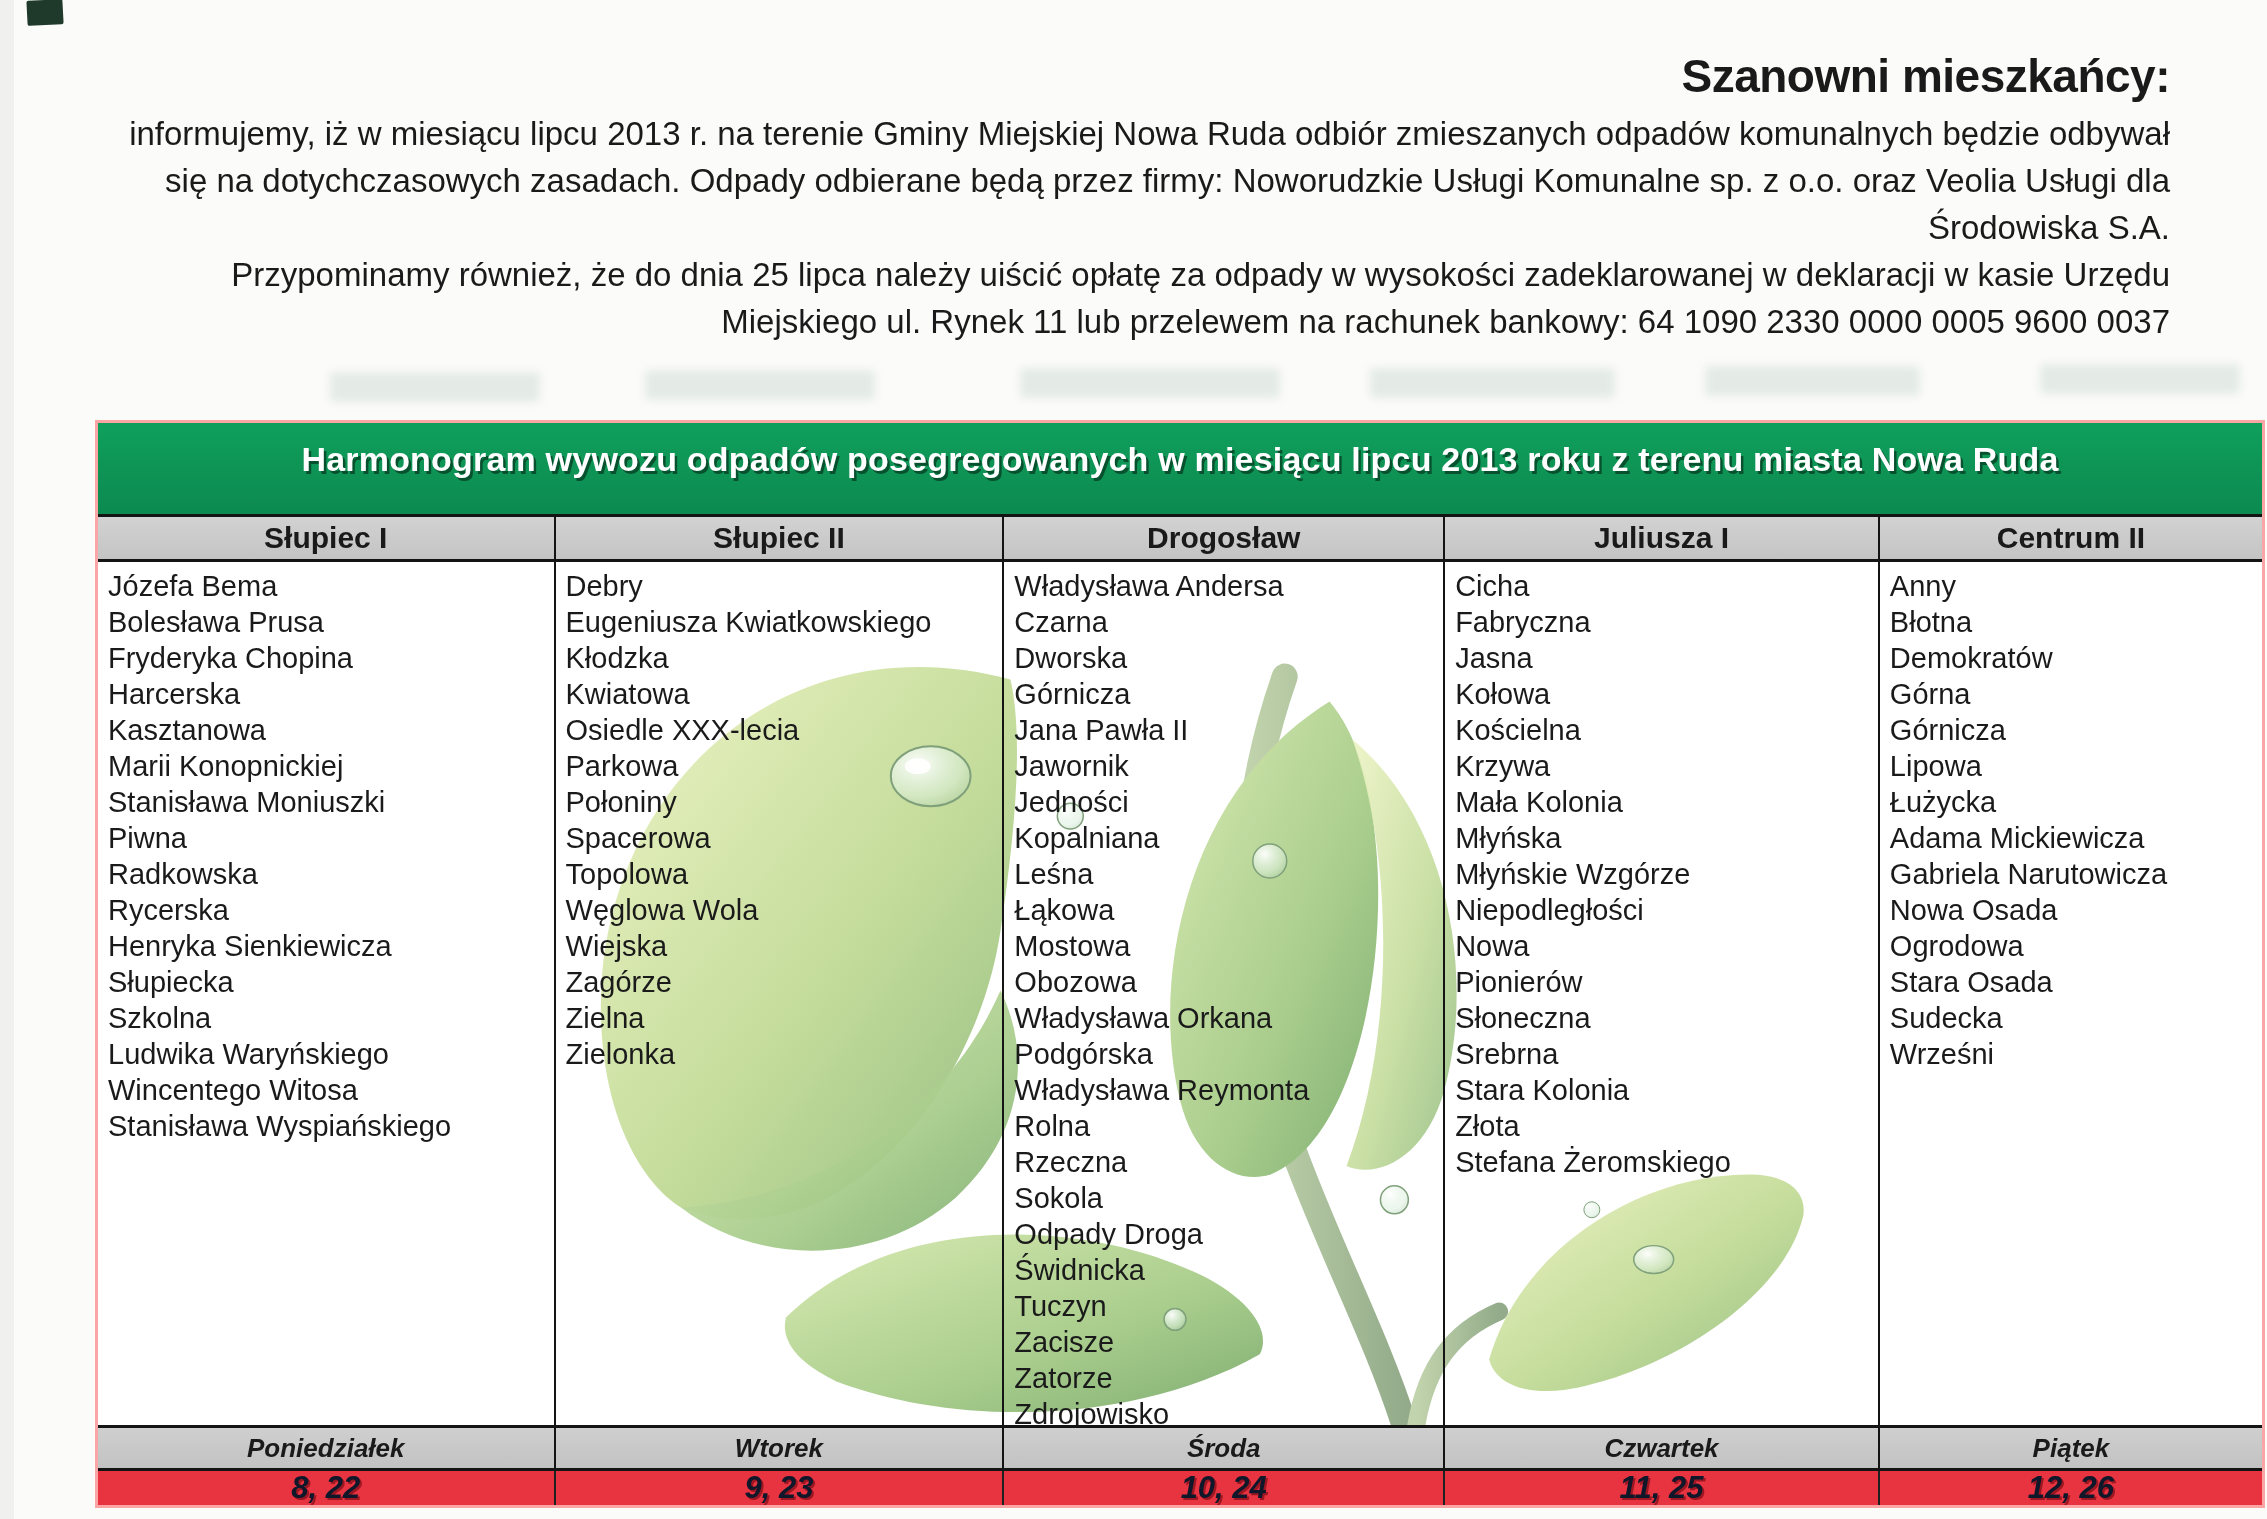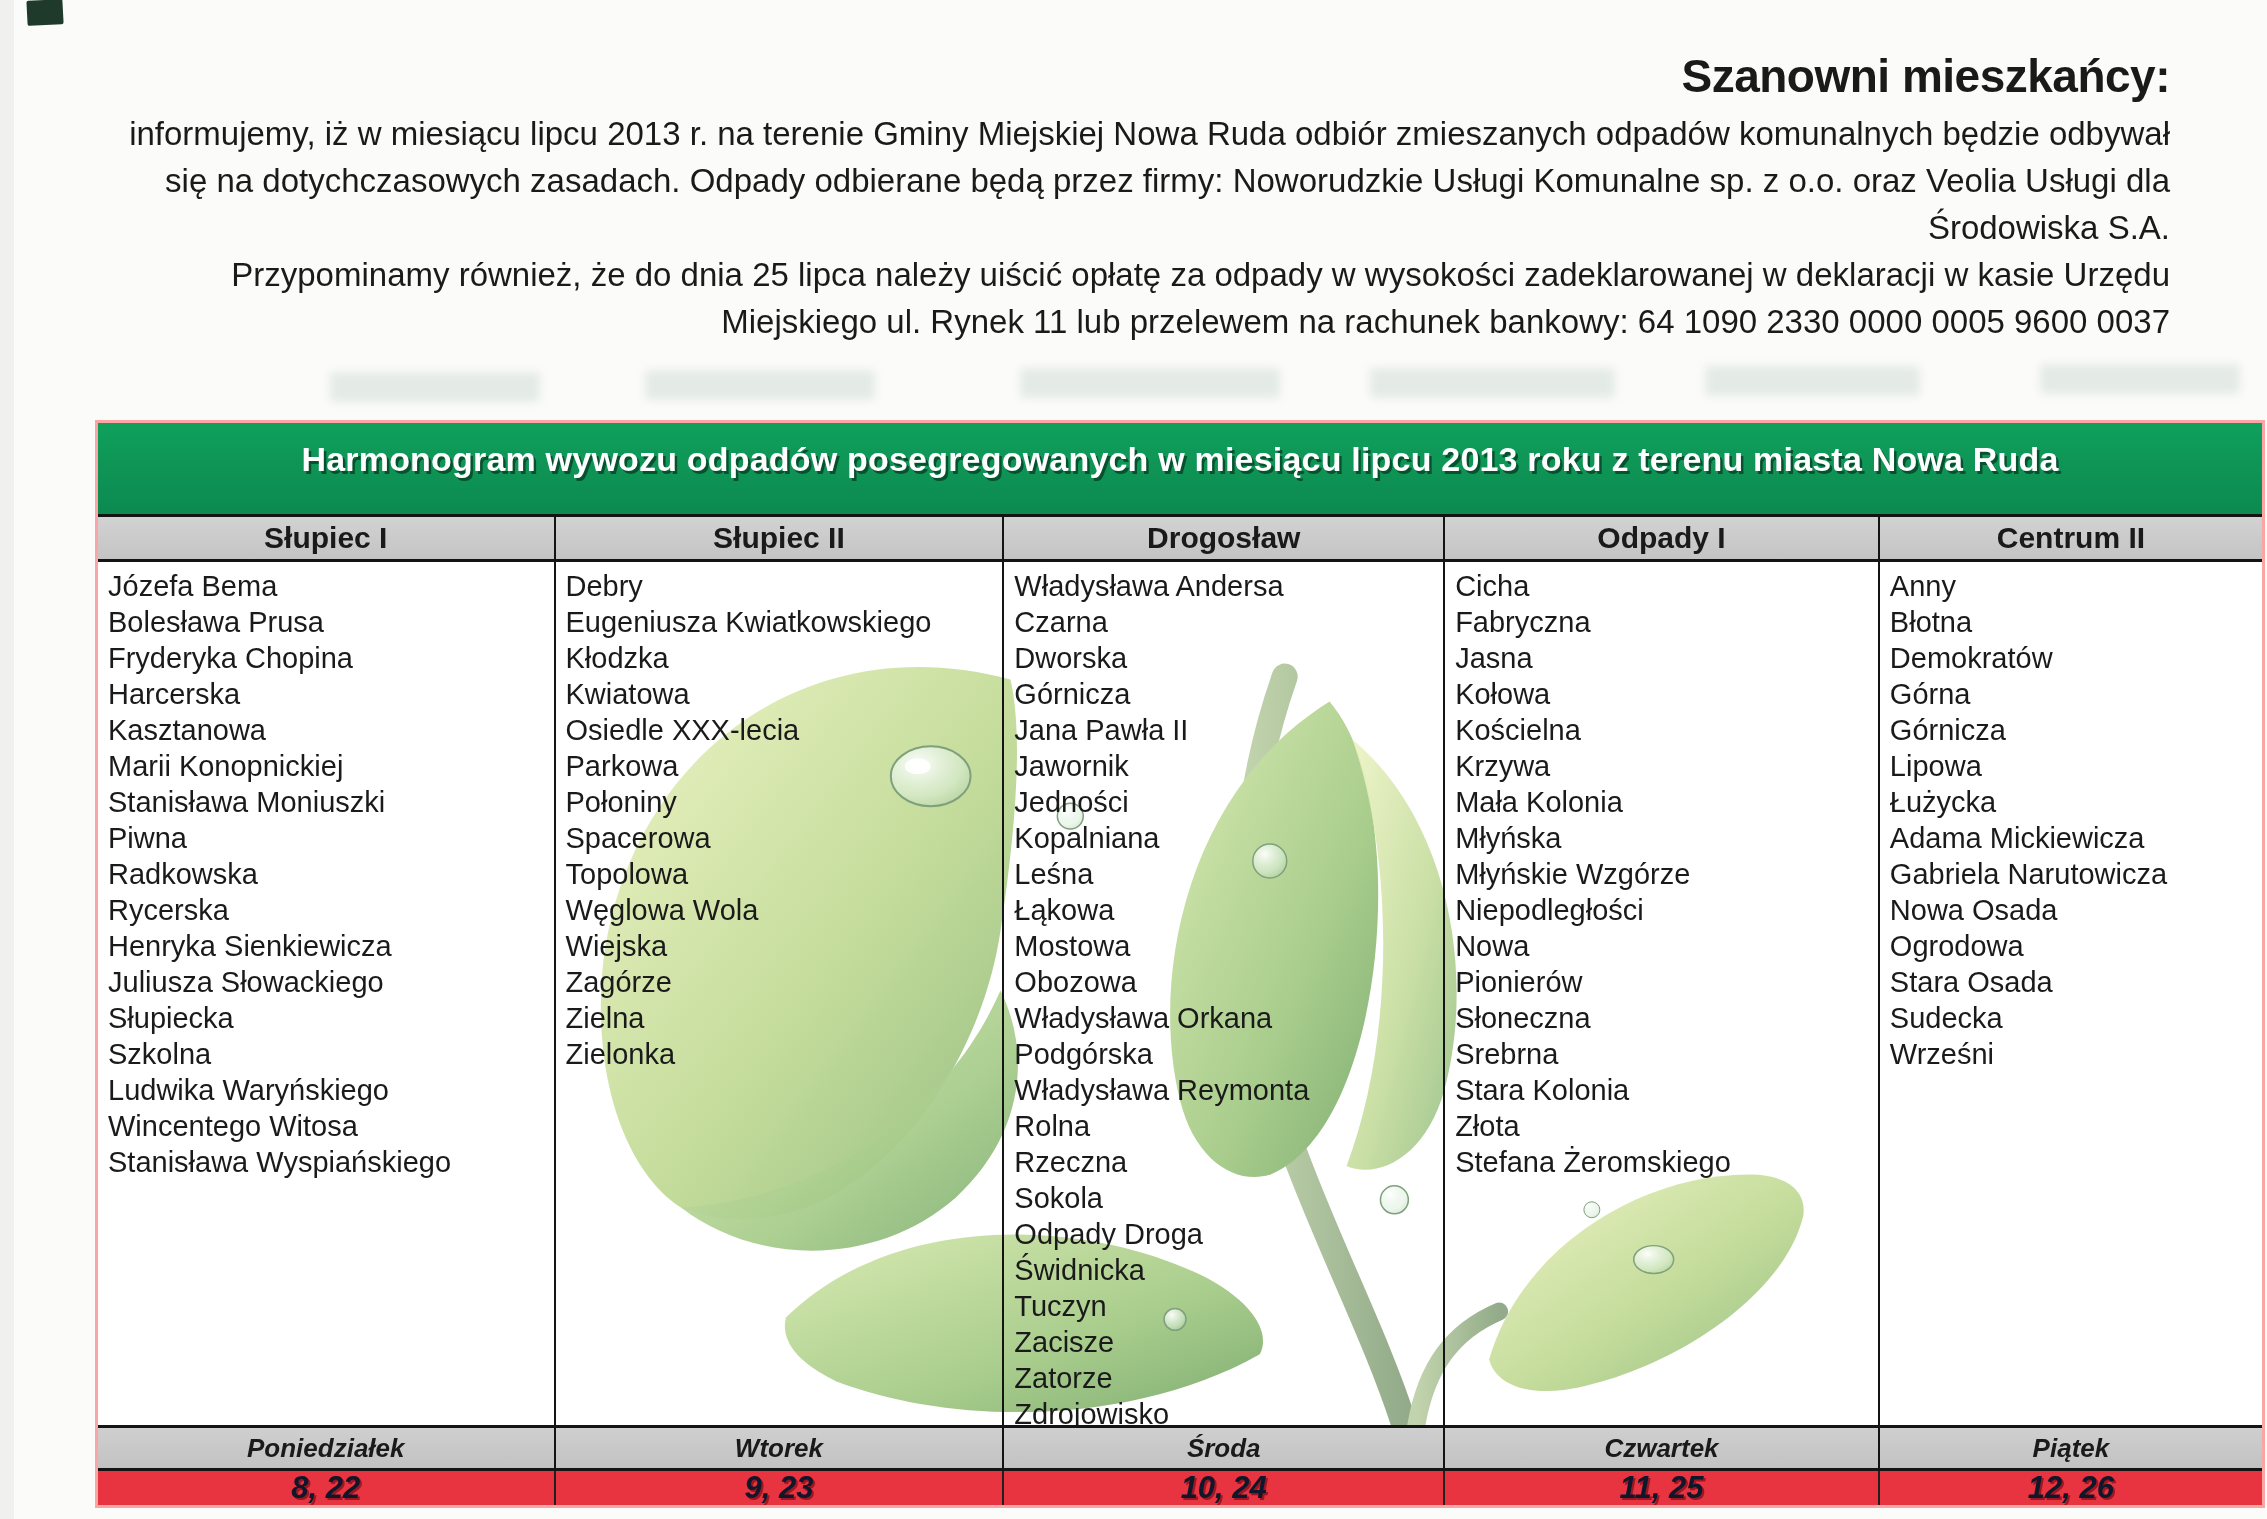--- a/index.html
+++ b/index.html
@@ -82,21 +82,21 @@
   <div class="ghost" style="left:1705px;top:366px;width:215px;"></div>
   <div class="ghost" style="left:2040px;top:364px;width:200px;"></div>
 
   <div class="schedule">
     <div class="banner">Harmonogram wywozu odpadów posegregowanych w miesiącu lipcu 2013 roku z terenu miasta Nowa Ruda</div>
 
     <div class="row header-row">
       <div class="cell c0">Słupiec I</div>
       <div class="cell c1">Słupiec II</div>
       <div class="cell c2">Drogosław</div>
-      <div class="cell c3">Odpady I</div>
+      <div class="cell c3">Juliusza I</div>
       <div class="cell c4">Centrum II</div>
     </div>
 
     <div class="row body-row">
       <svg class="plant" viewBox="0 0 2170 866" preserveAspectRatio="none" xmlns="http://www.w3.org/2000/svg">
         <defs>
           <linearGradient id="grad1" x1="0" y1="0" x2="1" y2="1">
             <stop offset="0" stop-color="#eef4c6"></stop>
             <stop offset="0.55" stop-color="#c4dc9b"></stop>
             <stop offset="1" stop-color="#93bd82"></stop>
@@ -151,21 +151,20 @@
             <li>Bolesława Prusa</li>
             <li>Fryderyka Chopina</li>
             <li>Harcerska</li>
             <li>Kasztanowa</li>
             <li>Marii Konopnickiej</li>
             <li>Stanisława Moniuszki</li>
             <li>Piwna</li>
             <li>Radkowska</li>
             <li>Rycerska</li>
             <li>Henryka Sienkiewicza</li>
-            <li>Juliusza Słowackiego</li>
             <li>Słupiecka</li>
             <li>Szkolna</li>
             <li>Ludwika Waryńskiego</li>
             <li>Wincentego Witosa</li>
             <li>Stanisława Wyspiańskiego</li>
           </ul>
       </div>
       <div class="cell c1">
         <ul class="streets">
             <li>Debry</li>

